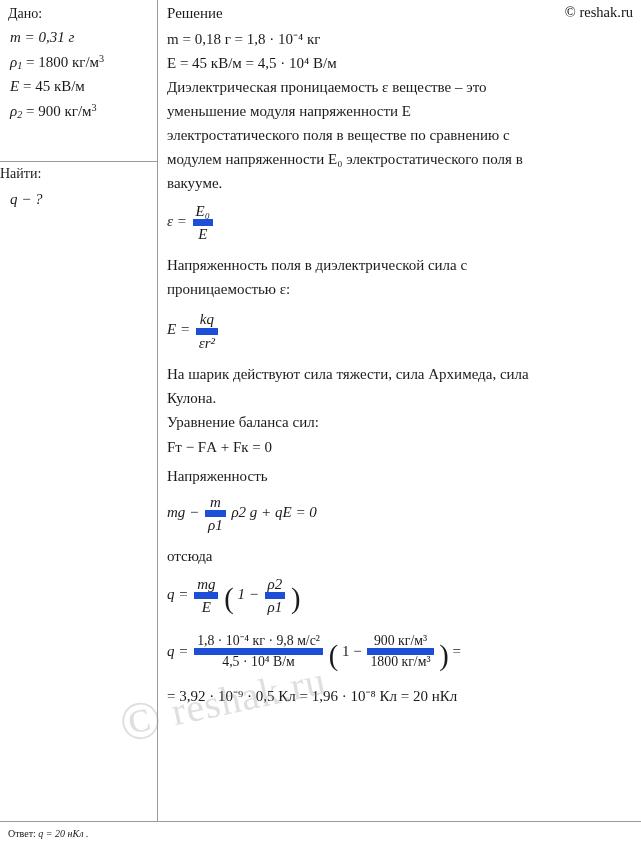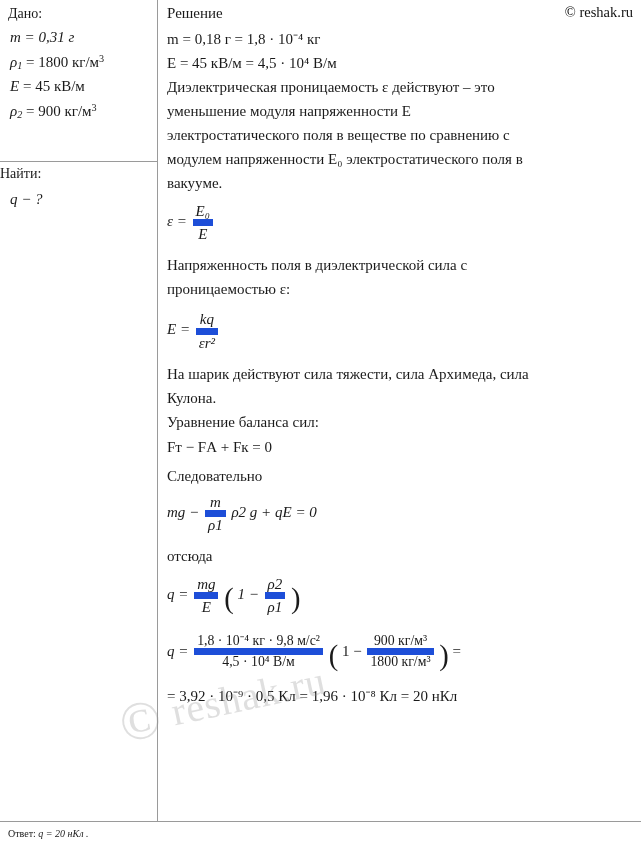--- a/index.html
+++ b/index.html
@@ -204,21 +204,21 @@
   <div class="find-lbl">Найти:</div>
   <div class="find-eq">q − ?</div>
 
   <div class="right">
 
     <div class="head">Решение</div>
 
     <div class="line">m = 0,18 г = 1,8 · 10⁻⁴ кг</div>
     <div class="line">E = 45 кВ/м = 4,5 · 10⁴ В/м</div>
 
-    <div class="line">Диэлектрическая проницаемость ε действуют – это</div>
+    <div class="line">Диэлектрическая проницаемость ε веществе – это</div>
     <div class="line">уменьшение модуля напряженности E</div>
     <div class="line">электростатического поля в веществе по сравнению с</div>
     <div class="line">модулем напряженности E₀ электростатического поля в</div>
     <div class="line">вакууме.</div>
 
     <div class="eqline" style="margin-top:12px;margin-bottom:16px;">
       <span class="it">ε =</span>
       <span class="frac">
         <span class="num">E₀</span>
         <span class="den">E</span>
@@ -235,21 +235,21 @@
         <span class="den">εr²</span>
       </span>
     </div>
 
     <div class="line">На шарик действуют сила тяжести, сила Архимеда, сила</div>
     <div class="line">Кулона.</div>
     <div class="line">Уравнение баланса сил:</div>
 
     <div class="eqline" style="margin-top:8px;margin-bottom:13px;">Fт − FА + Fк = 0</div>
 
-    <div class="line">Следовательно</div>
+    <div class="line">Напряженность</div>
 
     <div class="eqline" style="margin-top:10px;margin-bottom:16px;">
       <span class="it">mg −</span>
       <span class="frac">
         <span class="num">m</span>
         <span class="den">ρ1</span>
       </span>
       <span class="it">ρ2 g + qE = 0</span>
     </div>
 

